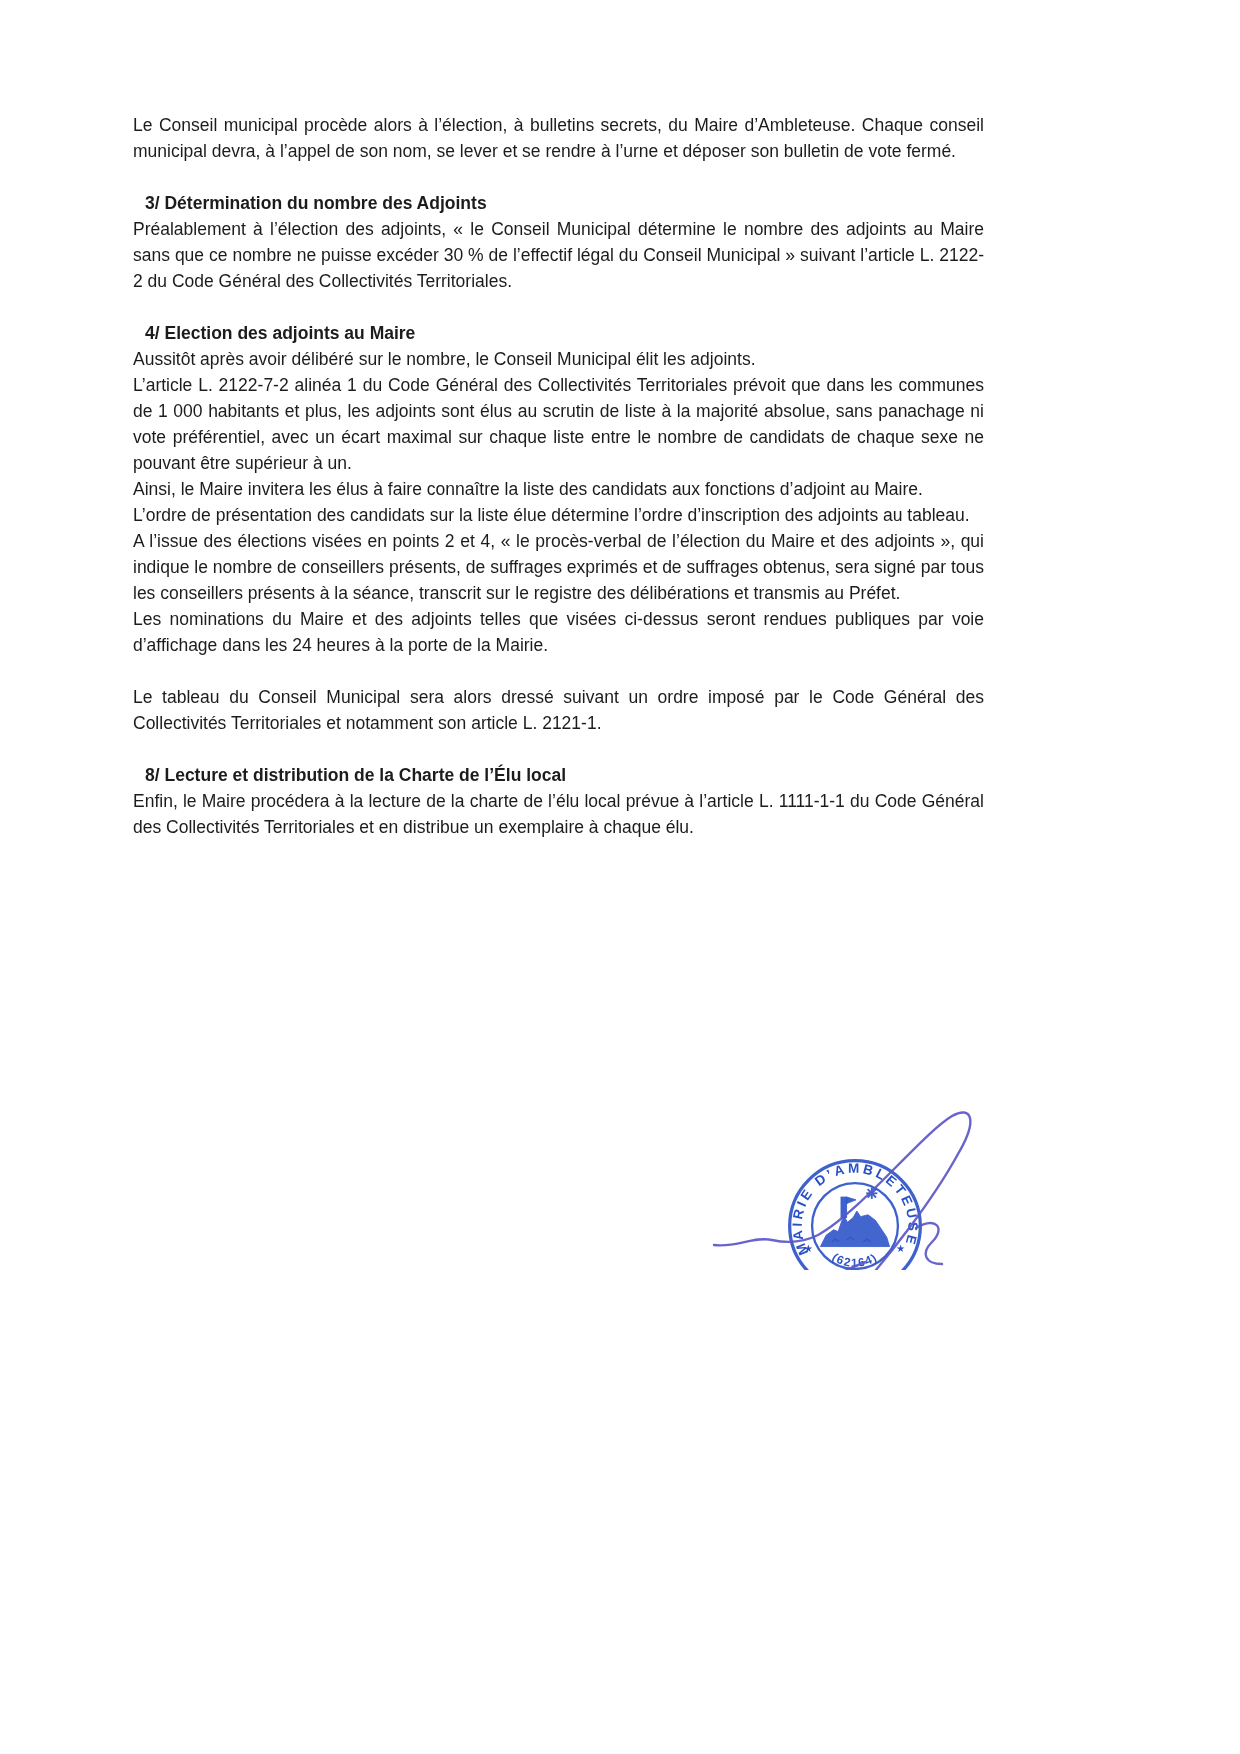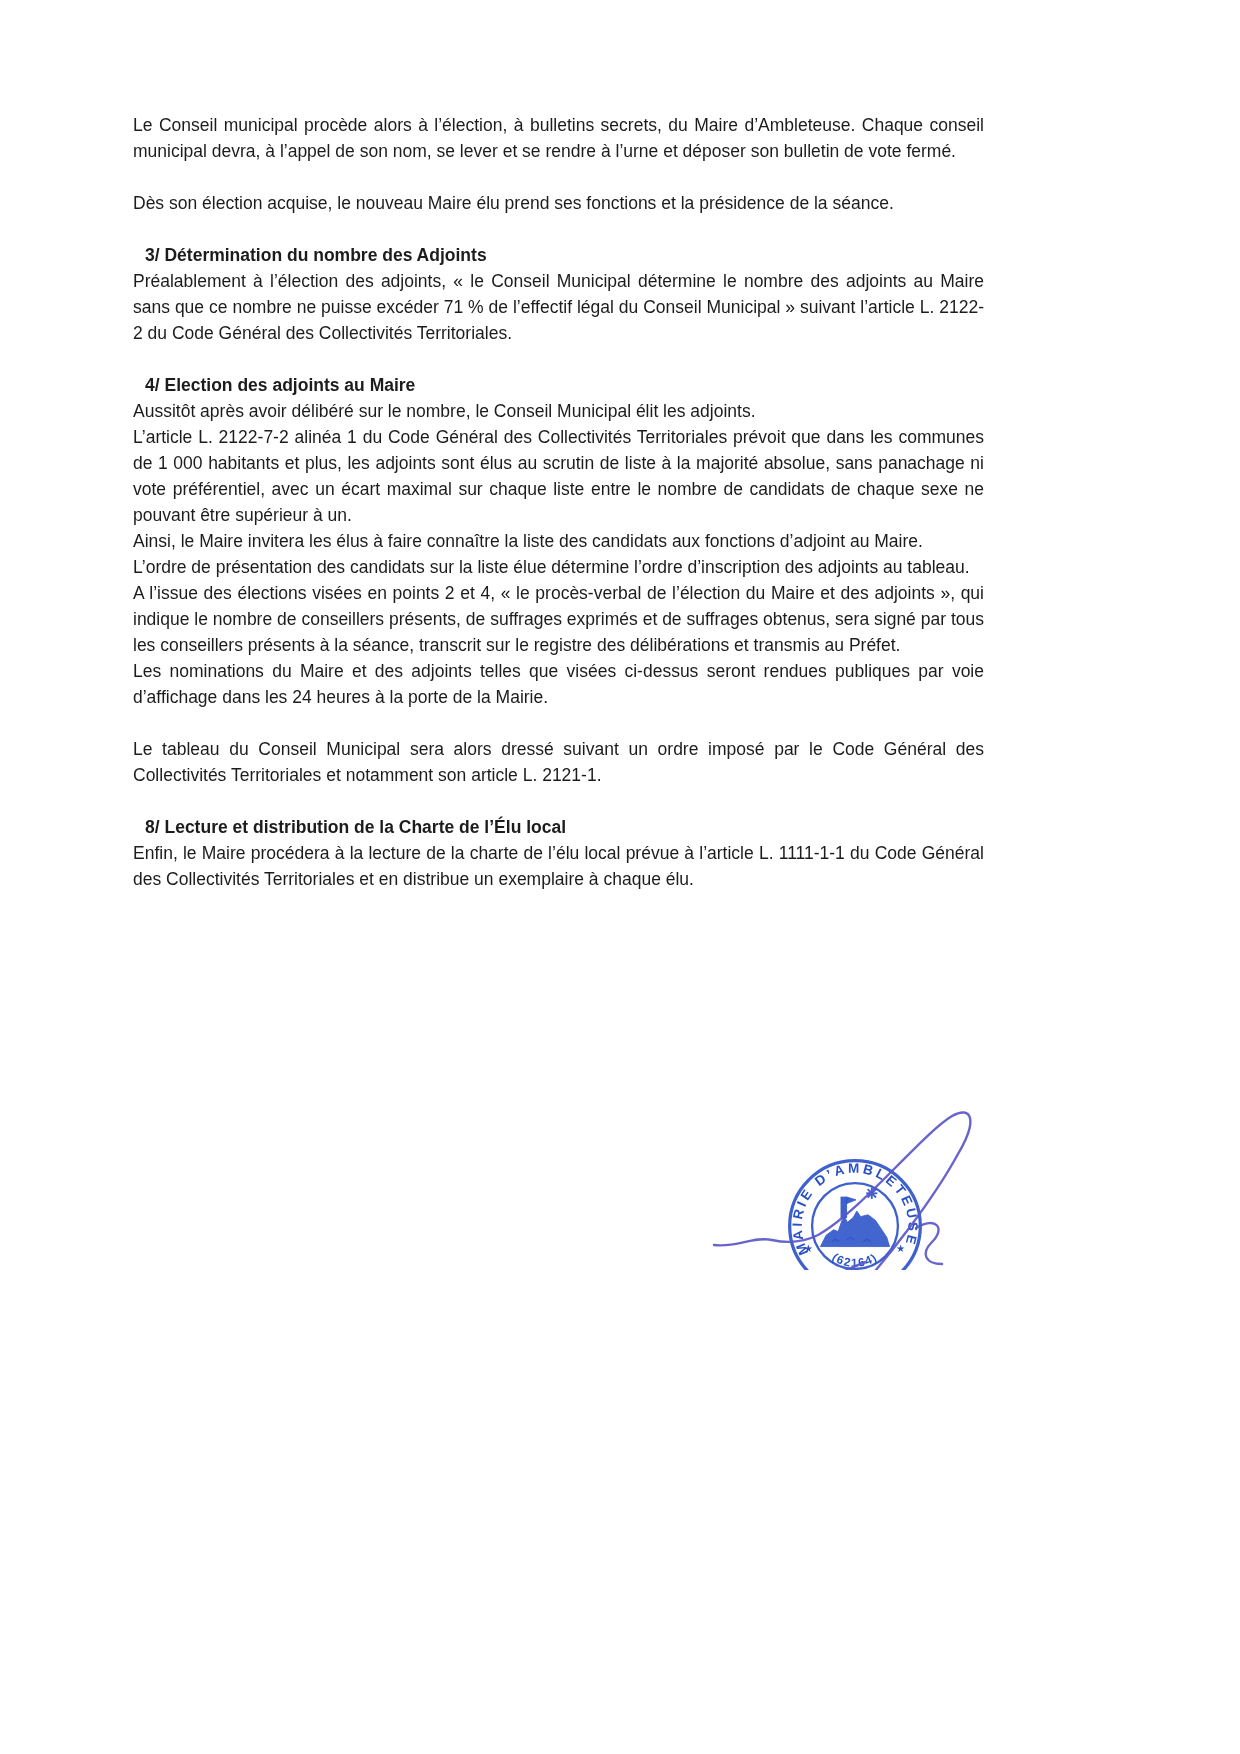--- a/index.html
+++ b/index.html
@@ -71,23 +71,22 @@
     color: #1c1c1c;
   }
 </style>
 </head>
 <body>
 
 <main class="page">
 
   <section class="doc-body">
     <p class="para">Le Conseil municipal procède alors à l’élection, à bulletins secrets, du Maire d’Ambleteuse. Chaque conseil municipal devra, à l’appel de son nom, se lever et se rendre à l’urne et déposer son bulletin de vote fermé.</p>
-    <p class="para gap">Dès son élection acquise, le nouveau Maire élu prend ses fonctions et la présidence de la séance.</p>
     <p class="para heading gap">3/ Détermination du nombre des Adjoints</p>
-    <p class="para">Préalablement à l’élection des adjoints, « le Conseil Municipal détermine le nombre des adjoints au Maire sans que ce nombre ne puisse excéder 71 % de l’effectif légal du Conseil Municipal » suivant l’article L. 2122-2 du Code Général des Collectivités Territoriales.</p>
+    <p class="para">Préalablement à l’élection des adjoints, « le Conseil Municipal détermine le nombre des adjoints au Maire sans que ce nombre ne puisse excéder 30 % de l’effectif légal du Conseil Municipal » suivant l’article L. 2122-2 du Code Général des Collectivités Territoriales.</p>
     <p class="para heading gap">4/ Election des adjoints au Maire</p>
     <p class="para">Aussitôt après avoir délibéré sur le nombre, le Conseil Municipal élit les adjoints.</p>
     <p class="para">L’article L. 2122-7-2 alinéa 1 du Code Général des Collectivités Territoriales prévoit que dans les communes de 1 000 habitants et plus, les adjoints sont élus au scrutin de liste à la majorité absolue, sans panachage ni vote préférentiel, avec un écart maximal sur chaque liste entre le nombre de candidats de chaque sexe ne pouvant être supérieur à un.</p>
     <p class="para">Ainsi, le Maire invitera les élus à faire connaître la liste des candidats aux fonctions d’adjoint au Maire.</p>
     <p class="para">L’ordre de présentation des candidats sur la liste élue détermine l’ordre d’inscription des adjoints au tableau.</p>
     <p class="para">A l’issue des élections visées en points 2 et 4, « le procès-verbal de l’élection du Maire et des adjoints », qui indique le nombre de conseillers présents, de suffrages exprimés et de suffrages obtenus, sera signé par tous les conseillers présents à la séance, transcrit sur le registre des délibérations et transmis au Préfet.</p>
     <p class="para">Les nominations du Maire et des adjoints telles que visées ci-dessus seront rendues publiques par voie d’affichage dans les 24 heures à la porte de la Mairie.</p>
     <p class="para gap">Le tableau du Conseil Municipal sera alors dressé suivant un ordre imposé par le Code Général des Collectivités Territoriales et notamment son article L. 2121-1.</p>
     <p class="para heading gap">8/ Lecture et distribution de la Charte de l’Élu local</p>
     <p class="para">Enfin, le Maire procédera à la lecture de la charte de l’élu local prévue à l’article L. 1111-1-1 du Code Général des Collectivités Territoriales et en distribue un exemplaire à chaque élu.</p>

